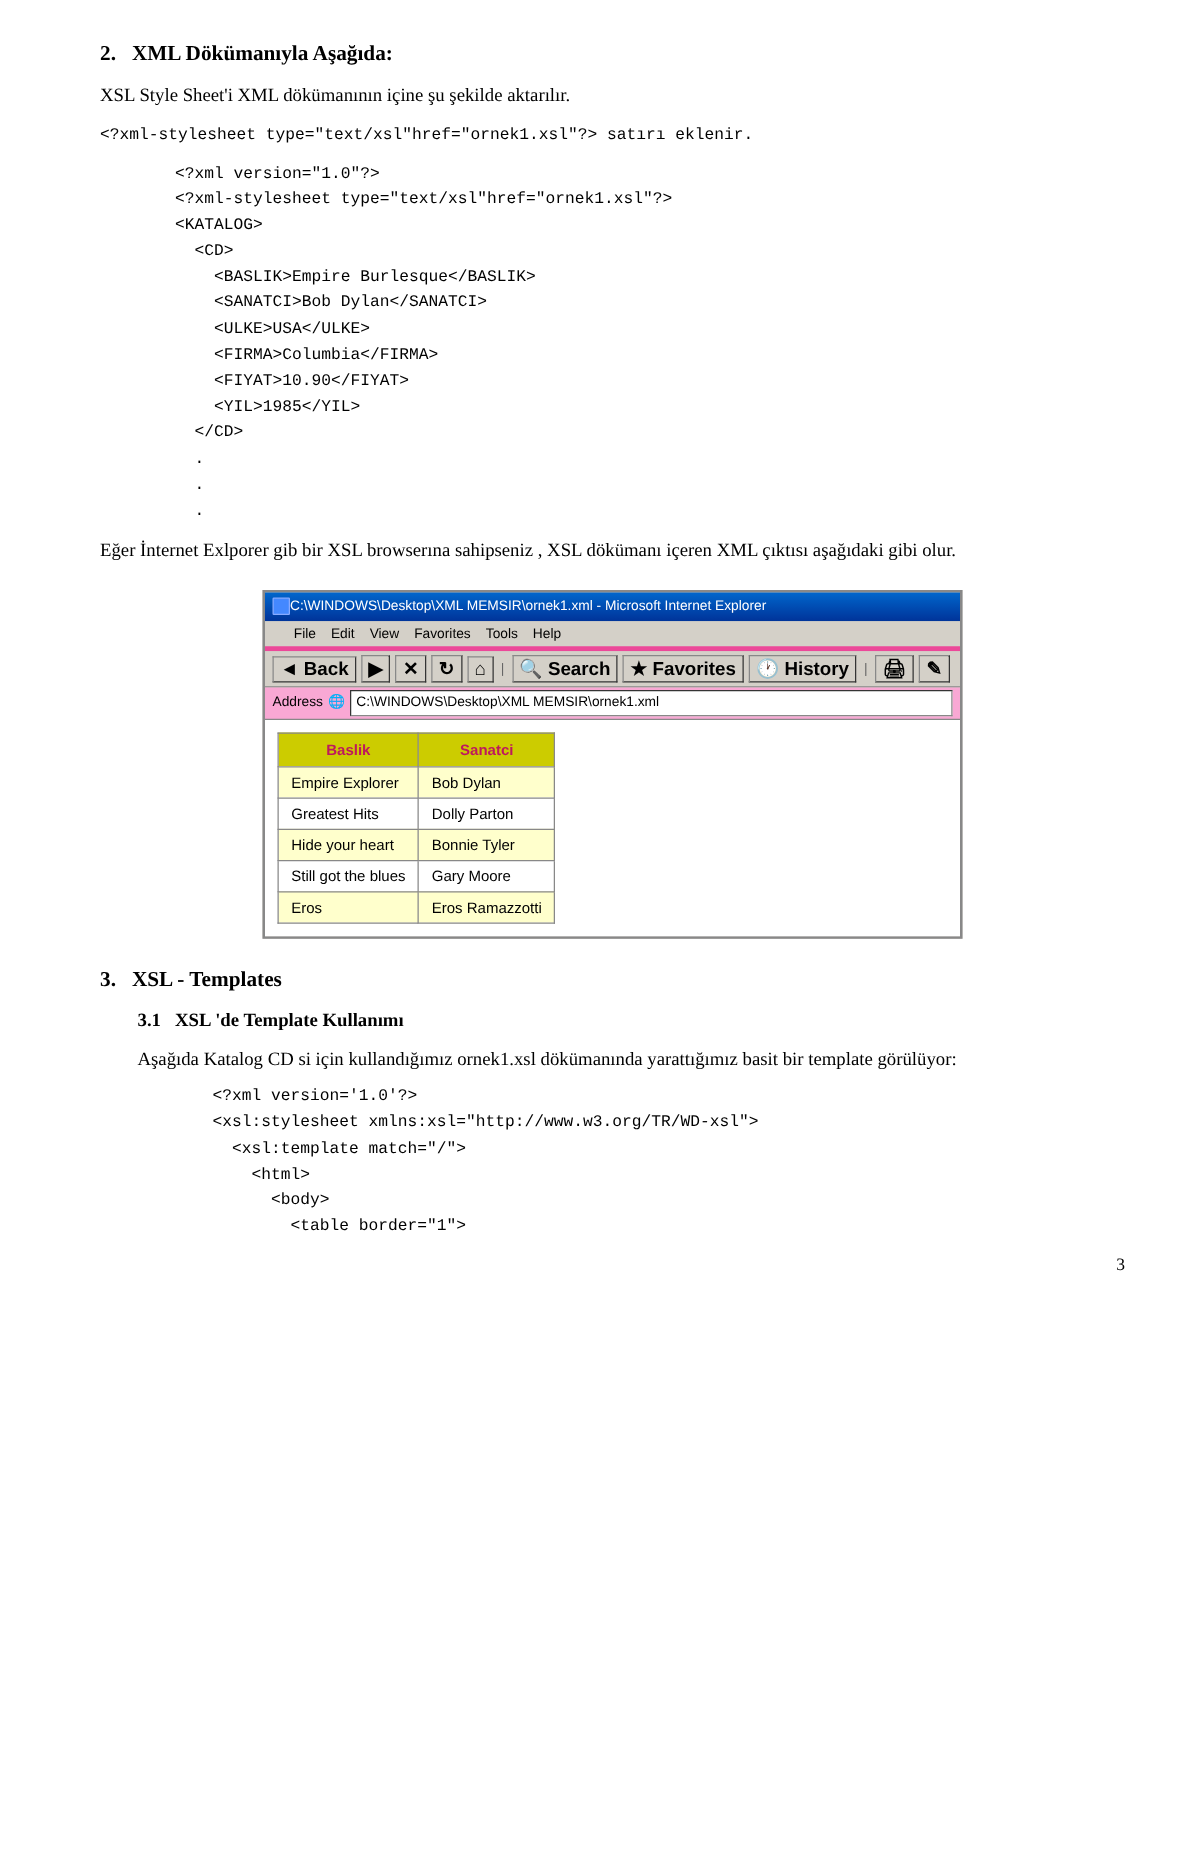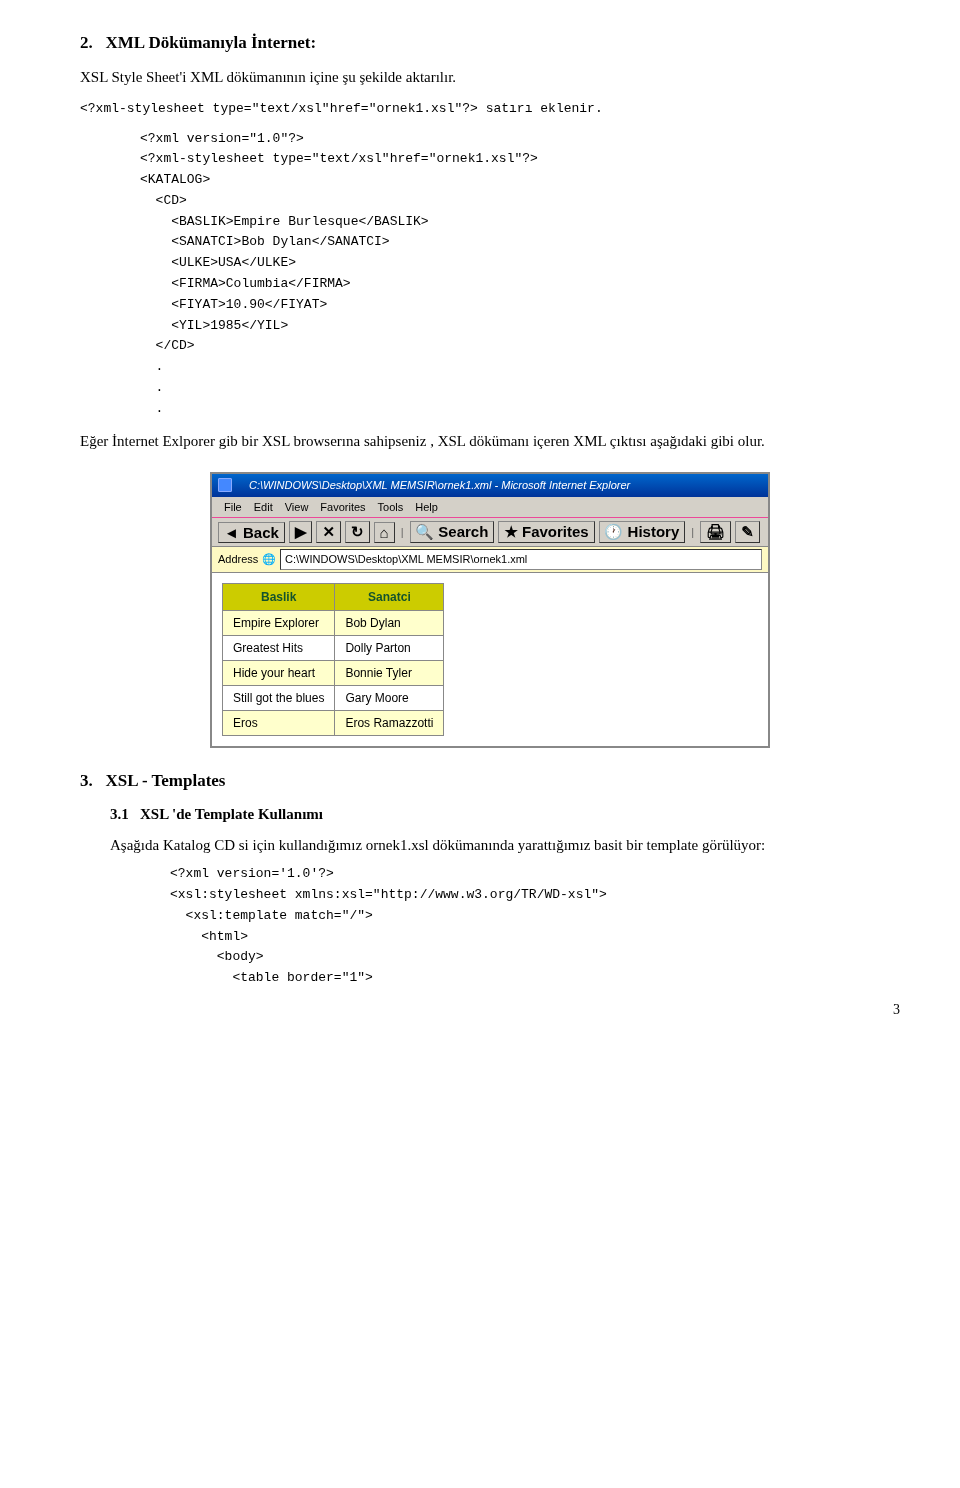--- a/index.html
+++ b/index.html
@@ -52,50 +52,49 @@
       font-family: Arial, sans-serif;
       font-size: 11px;
     }
     .browser-titlebar {
       background: linear-gradient(to bottom, #0066cc, #003399);
       color: white;
       padding: 3px 6px;
       font-size: 11px;
       display: flex;
       align-items: center;
-      gap: 17px;
-      font-style: italic;
+      gap: 0;
     }
     .browser-titlebar-icon {
       width: 14px;
       height: 14px;
       background: #4488ff;
       border: 1px solid #88aaff;
       border-radius: 1px;
       display: inline-block;
     }
     .browser-menubar {
       background: #d4d0c8;
-      border-bottom: 1px solid #ec4899;
-      padding: 2px 12px;
+      border-bottom: 4px solid #ec4899;
+      padding: 2px 23px;
       display: flex;
       gap: 12px;
       font-size: 11px;
     }
     .browser-toolbar {
       background: #d4d0c8;
       border-bottom: 1px solid #888;
       padding: 3px 6px;
       display: flex;
       align-items: center;
       gap: 4px;
       font-size: 11px;
     }
     .browser-addressbar {
-      background: #fef9c3;
+      background: #f9a8d4;
       border-bottom: 1px solid #888;
       padding: 2px 6px;
       display: flex;
       align-items: center;
       gap: 4px;
       font-size: 11px;
     }
     .address-input {
       flex: 1;
       background: white;
@@ -111,21 +110,21 @@
     .xml-table {
       border-collapse: collapse;
       font-family: Arial, sans-serif;
       font-size: 12px;
     }
     .xml-table th {
       background: #cccc00;
       border: 1px solid #888;
       padding: 4px 12px;
       font-weight: bold;
-      color: #14532d;
+      color: #be185d;
     }
     .xml-table td {
       border: 1px solid #888;
       padding: 3px 10px;
     }
     .xml-table tr:nth-child(odd) td {
       background: #ffffcc;
     }
     .xml-table tr:nth-child(even) td {
       background: #ffffff;
@@ -160,21 +159,21 @@
       white-space: pre;
     }
   </style>
 </head>
 <body>
 
 <div style="position:relative;">
   <h2>
     <span>2.</span>
     &nbsp;
-    <span>XML Dökümanıyla İnternet:</span>
+    <span>XML Dökümanıyla Aşağıda:</span>
   </h2>
 
   <p class="section-paragraph">
     <span>XSL Style Sheet'i XML dökümanının içine şu şekilde aktarılır.</span>
   </p>
 
   <p class="section-paragraph">
     <span class="inline-code">&lt;?xml-stylesheet type="text/xsl"href="ornek1.xsl"?&gt; satırı eklenir.</span>
   </p>
 

